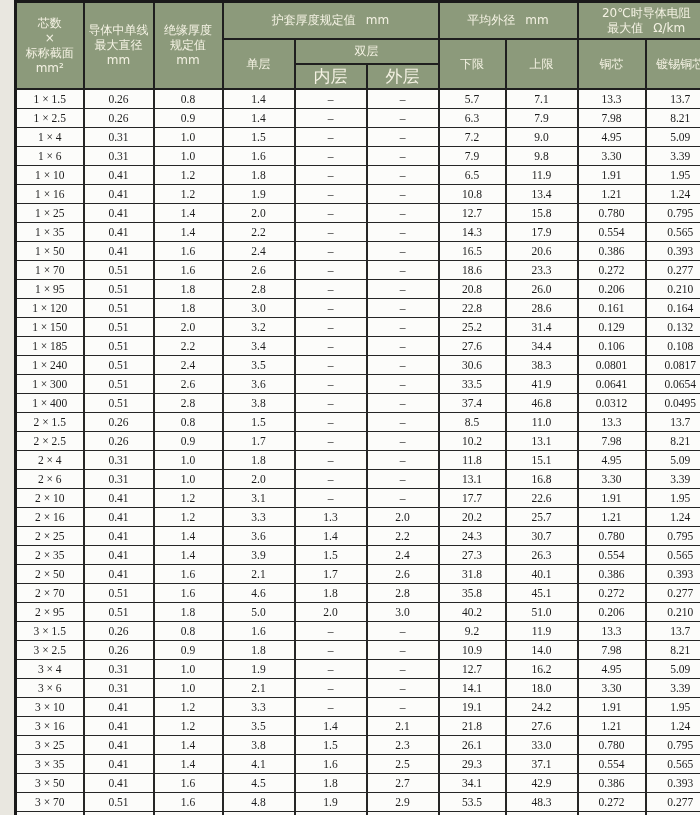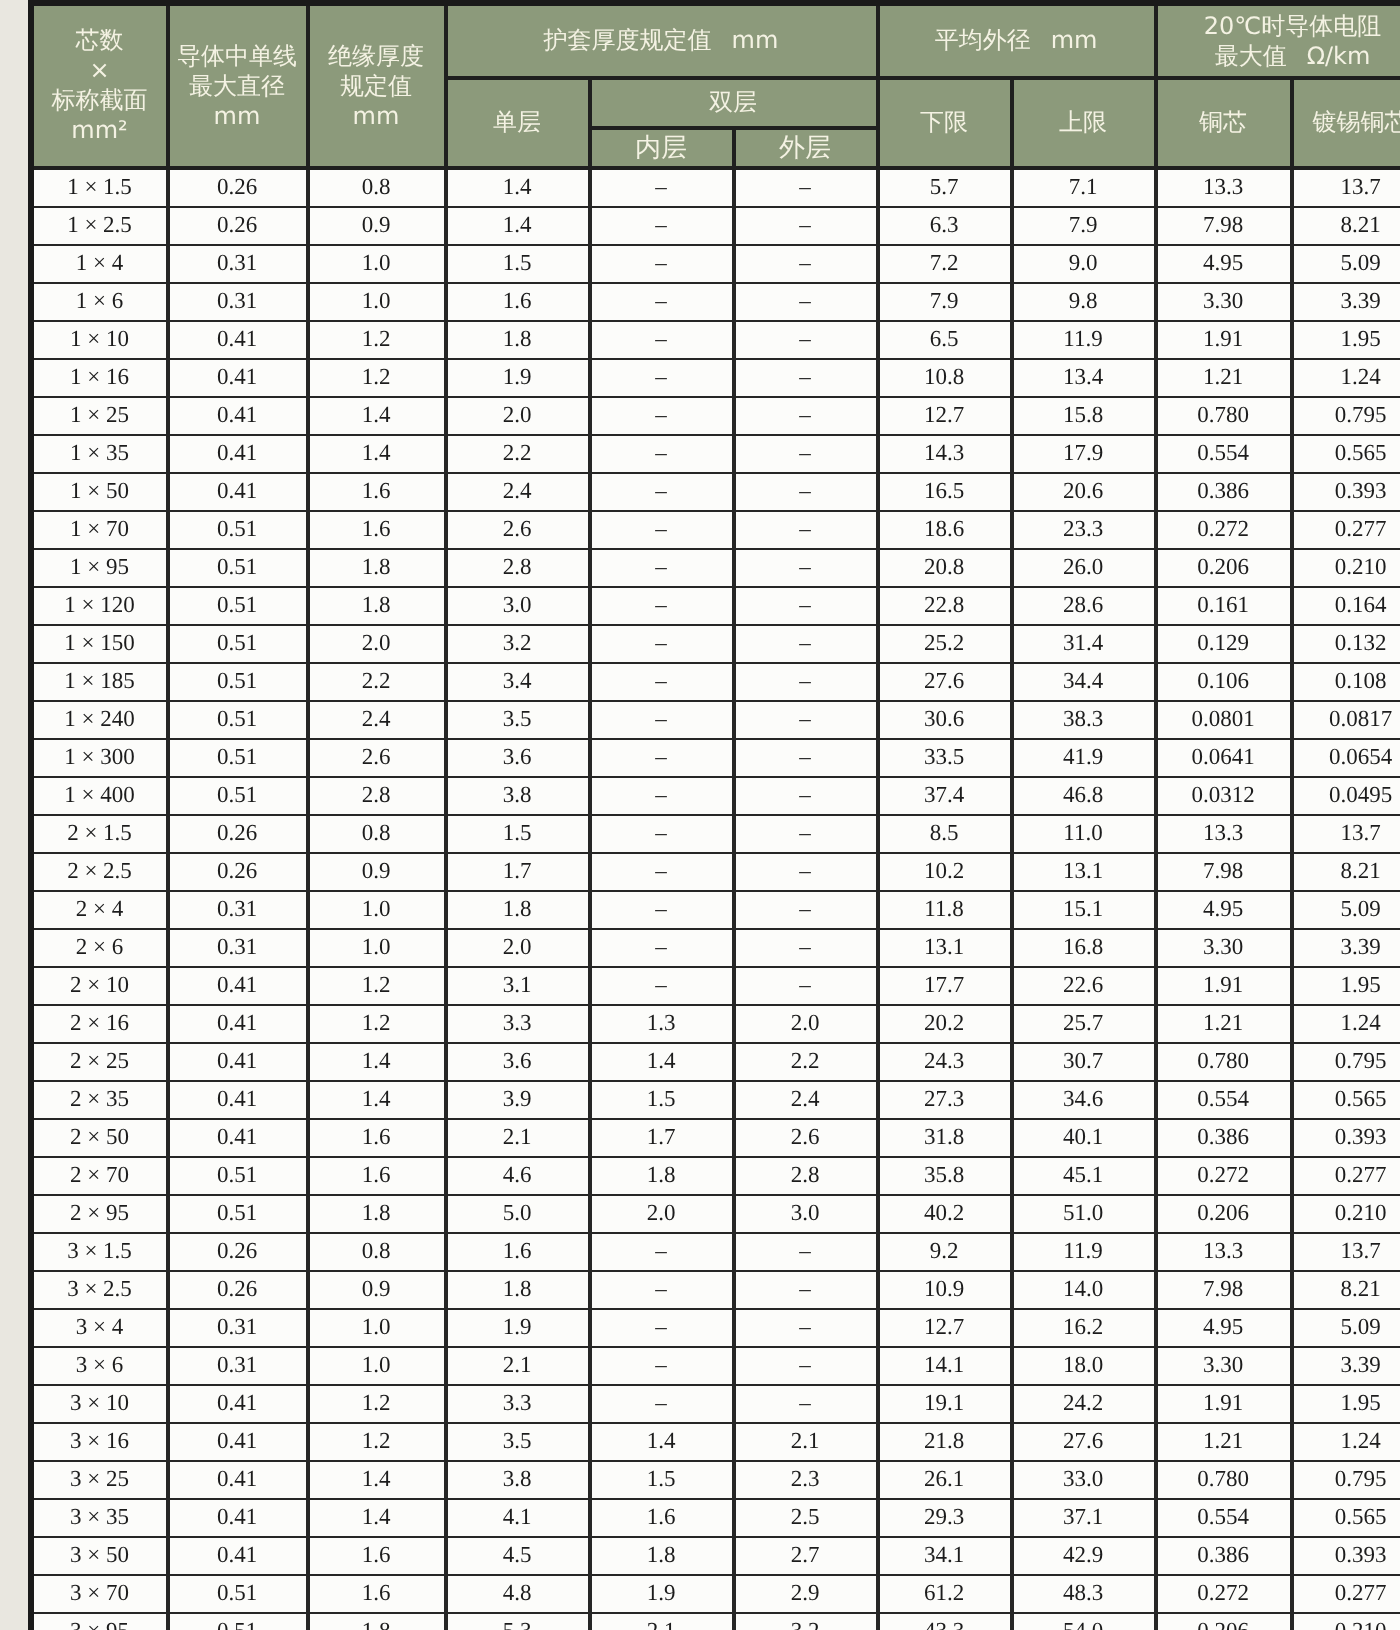--- a/index.html
+++ b/index.html
@@ -11,21 +11,21 @@
     border:2px solid #1f1f1f;font-size:12px;line-height:1.25;
     padding:1px 0;vertical-align:middle;text-align:center;}
   table.spec td{
     background:#fcfcfa;color:#1c1c1c;border:1px solid #262626;
     border-left-width:2px;border-right-width:2px;
     height:18px;padding:0;text-align:center;vertical-align:middle;
     font-family:"Liberation Serif","DejaVu Serif",serif;font-size:11.5px;}
   table.spec{border:3px solid #1a1a1a;}
   thead tr.r1 th{height:33px;}
   thead tr.r2 th{height:21px;}
-  thead tr.r3 th{height:14px;font-size:13px;font-family:Liberation Serif, serif;}
+  thead tr.r3 th{height:14px;font-size:17px;}
   .hl{display:block;}
   .unit-gap{display:inline-block;width:10px;}
 </style>
 </head>
 <body>
 
 <div class="page">
   <table class="spec">
     <colgroup>
       <col style="width:68px">
@@ -371,21 +371,21 @@
           <td>0.795</td>
         </tr>
         <tr>
           <td>2 × 35</td>
           <td>0.41</td>
           <td>1.4</td>
           <td>3.9</td>
           <td>1.5</td>
           <td>2.4</td>
           <td>27.3</td>
-          <td>34.6</td>
+          <td>26.3</td>
           <td>0.554</td>
           <td>0.565</td>
         </tr>
         <tr>
           <td>2 × 50</td>
           <td>0.41</td>
           <td>1.6</td>
           <td>2.1</td>
           <td>1.7</td>
           <td>2.6</td>
@@ -526,21 +526,21 @@
           <td>0.386</td>
           <td>0.393</td>
         </tr>
         <tr>
           <td>3 × 70</td>
           <td>0.51</td>
           <td>1.6</td>
           <td>4.8</td>
           <td>1.9</td>
           <td>2.9</td>
-          <td>61.2</td>
+          <td>53.5</td>
           <td>48.3</td>
           <td>0.272</td>
           <td>0.277</td>
         </tr>
         <tr>
           <td>3 × 95</td>
           <td>0.51</td>
           <td>1.8</td>
           <td>5.3</td>
           <td>2.1</td>

